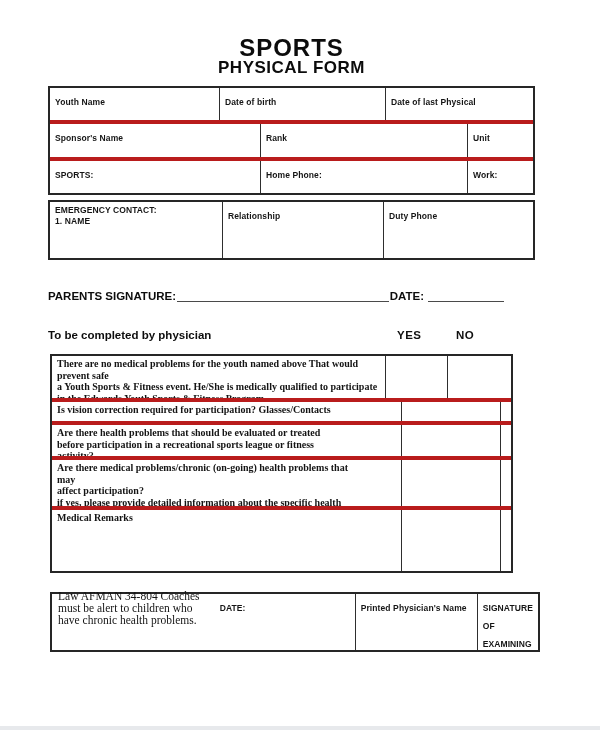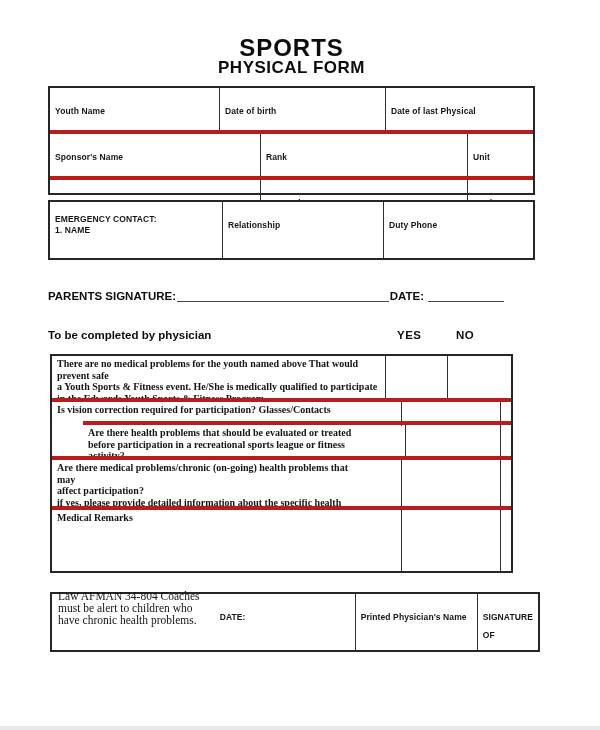--- a/index.html
+++ b/index.html
@@ -9,21 +9,21 @@
   
   .title{position:absolute;left:48px;top:34px;width:487px;text-align:center;
          font-weight:bold;font-size:24px;letter-spacing:1px;color:#0c0c0c;}
   .subtitle{position:absolute;left:48px;top:58px;width:487px;text-align:center;
          font-weight:bold;font-size:17px;letter-spacing:0.5px;color:#0c0c0c;}
 
   
   .tbl{position:absolute;border:2px solid #262626;box-sizing:border-box;background:#fff;}
   .trow{display:flex;box-sizing:border-box;}
   .trow + .trow{border-top:4px solid #b91c1c;gap:41px;}
-  .cell{box-sizing:border-box;padding:12px 5px;overflow:hidden;}
+  .cell{box-sizing:border-box;padding:3px 5px;overflow:hidden;}
   .cell + .cell{border-left:1px solid #2e2e2e;}
   .lbl{font-weight:bold;font-size:8.5px;color:#151515;letter-spacing:0.1px;}
 
   
   .info-tbl{left:48px;top:86px;width:487px;height:109px;display:flex;flex-direction:column;}
   .info-tbl .trow{flex:1;}
   .info-tbl .c1{width:169px;}
   .info-tbl .c2{width:166px;}
   .info-tbl .c3{flex:1;}
 
@@ -45,21 +45,21 @@
   .phys-head{position:absolute;left:48px;top:329px;font-weight:bold;font-size:11.5px;color:#0d0d0d;}
   .yes-head{position:absolute;left:397px;top:329px;font-weight:bold;font-size:11.5px;letter-spacing:0.5px;}
   .no-head{position:absolute;left:456px;top:329px;font-weight:bold;font-size:11.5px;letter-spacing:0.5px;}
 
   
   .q-tbl{left:50px;top:354px;width:463px;height:219px;display:flex;flex-direction:column;}
   .q-tbl .qcell{width:333px;font-family:"Liberation Serif",serif;font-weight:bold;
                 font-size:10px;line-height:11.5px;color:#141414;padding:2px 5px;white-space:pre-line;}
   .q-tbl .ynbox{width:62px;}
   .q-tbl .nobox{flex:1;}
-  .r1{height:42px;}.r2{height:23px;}.r3{height:35px;margin-left:31px;}.r4{height:50px;}.r5{flex:1;}
+  .r1{height:42px;}.r2{height:23px;}.r3{height:35px;}.r4{height:50px;}.r5{flex:1;}
 
   
   .f-tbl{left:50px;top:592px;width:490px;height:60px;display:flex;flex-direction:row;}
   .f-note{height:28px;display:flex;align-items:center;padding:0 6px;
           font-family:"Liberation Serif",serif;font-size:11.5px;color:#141414;box-sizing:border-box;}
   .f-row{flex:1;}
   .f-tbl .c1{width:140px;}
   .f-tbl .c2{width:122px;}
   .f-tbl .c3{flex:1;}
 

